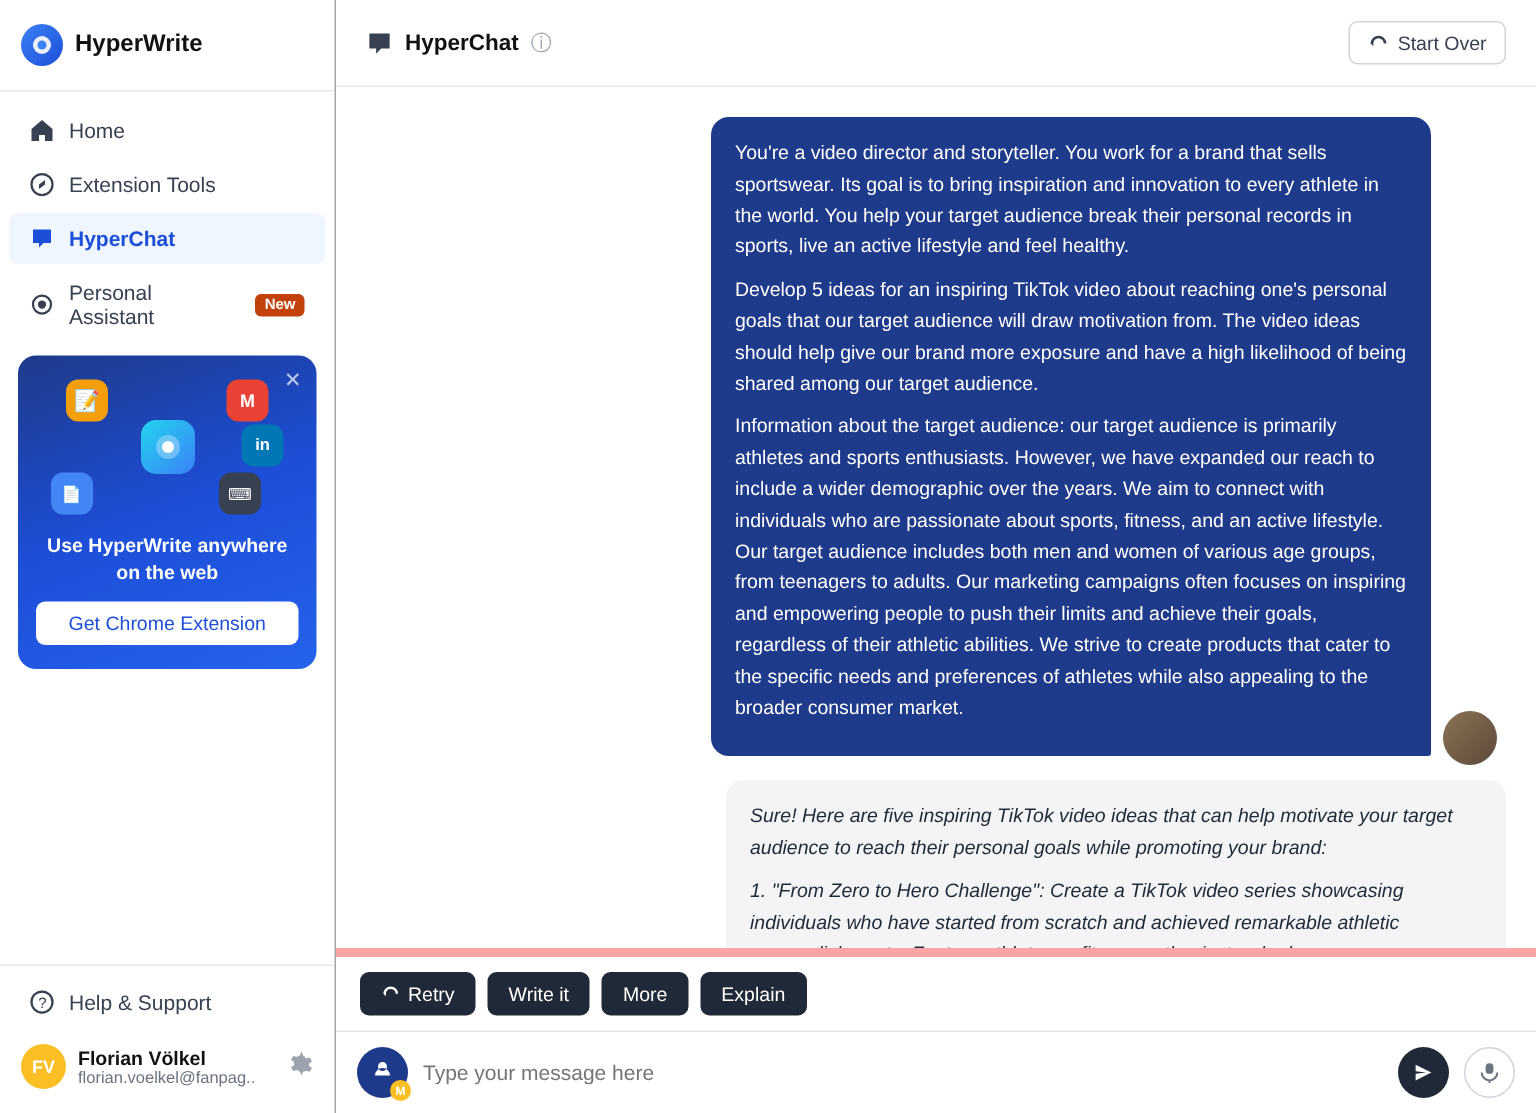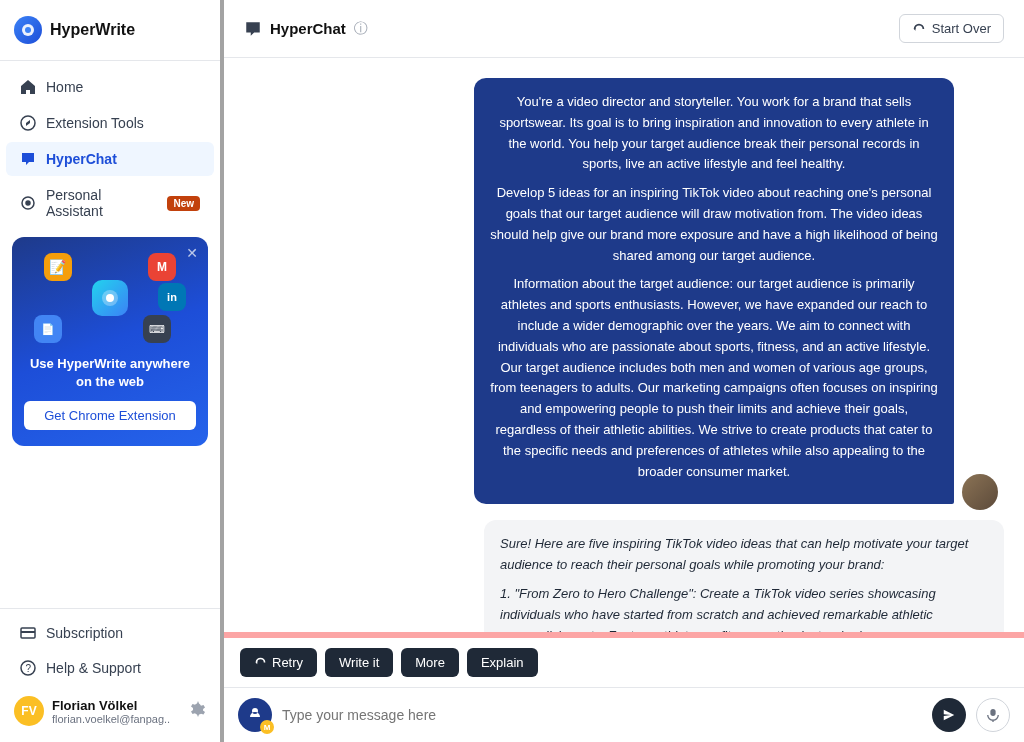--- a/index.html
+++ b/index.html
@@ -5,21 +5,21 @@
     * { box-sizing: border-box; margin: 0; padding: 0; }
     body { font-family: -apple-system, BlinkMacSystemFont, 'Segoe UI', sans-serif; background: #f5f5f5; display: flex; height: 742px; width: 1024px; overflow: hidden; }
 
     
     #sidebar {
       width: 224px;
       min-width: 224px;
       background: #fff;
       display: flex;
       flex-direction: column;
-      border-right: 4px solid #a3a3a3;
+      border-right: 1px solid #a3a3a3;
       height: 742px;
     }
     .sidebar-logo {
       display: flex;
       align-items: center;
       gap: 8px;
       padding: 16px 14px;
       border-bottom: 1px solid #e5e7eb;
     }
     .logo-icon {
@@ -170,21 +170,20 @@
     .message-user {
       align-self: flex-end;
       background: #1e3a8a;
       color: #fff;
       padding: 14px 16px;
       border-radius: 12px 12px 2px 12px;
       max-width: 480px;
       font-size: 13px;
       line-height: 1.6;
       position: relative;
-      text-align: center;
     }
     .message-user p { margin-bottom: 8px; }
     .message-user p:last-child { margin-bottom: 0; }
     .user-avatar-img {
       width: 36px; height: 36px;
       background: linear-gradient(135deg, #78716c, #57534e);
       border-radius: 50%;
       display: flex; align-items: center; justify-content: center;
       font-size: 10px; color: #fff;
     }
@@ -339,27 +338,20 @@
         <div class="promo-orbit-icon orbit-4" style="background:#0077b5; color:#fff; font-size:11px; font-weight:700;">in</div>
         <div class="promo-orbit-icon orbit-5" style="background:#374151; color:#fff; font-size:11px;">⌨</div>
       </div>
       <div class="promo-title">Use HyperWrite anywhere on the web</div>
       <button class="promo-btn">Get Chrome Extension</button>
     </div>
   </nav>
 
   <div class="sidebar-bottom">
 
-    <div class="nav-item">
-      <svg viewBox="0 0 16 16" fill="currentColor">
-          <rect x="1" y="3" width="14" height="10" rx="1" fill="none" stroke="currentColor" stroke-width="1.5"></rect>
-          <rect x="1" y="6" width="14" height="2" fill="currentColor"></rect>
-        </svg>
-      <span class="nav-item-label">Subscription</span>
-    </div>
 
     <div class="nav-item">
       <svg viewBox="0 0 16 16" fill="currentColor">
           <circle cx="8" cy="8" r="7" fill="none" stroke="currentColor" stroke-width="1.5"></circle>
           <text x="5.5" y="12" font-size="10" fill="currentColor">?</text>
         </svg>
       <span class="nav-item-label">Help &amp; Support</span>
     </div>
 
     <div class="sidebar-user">

